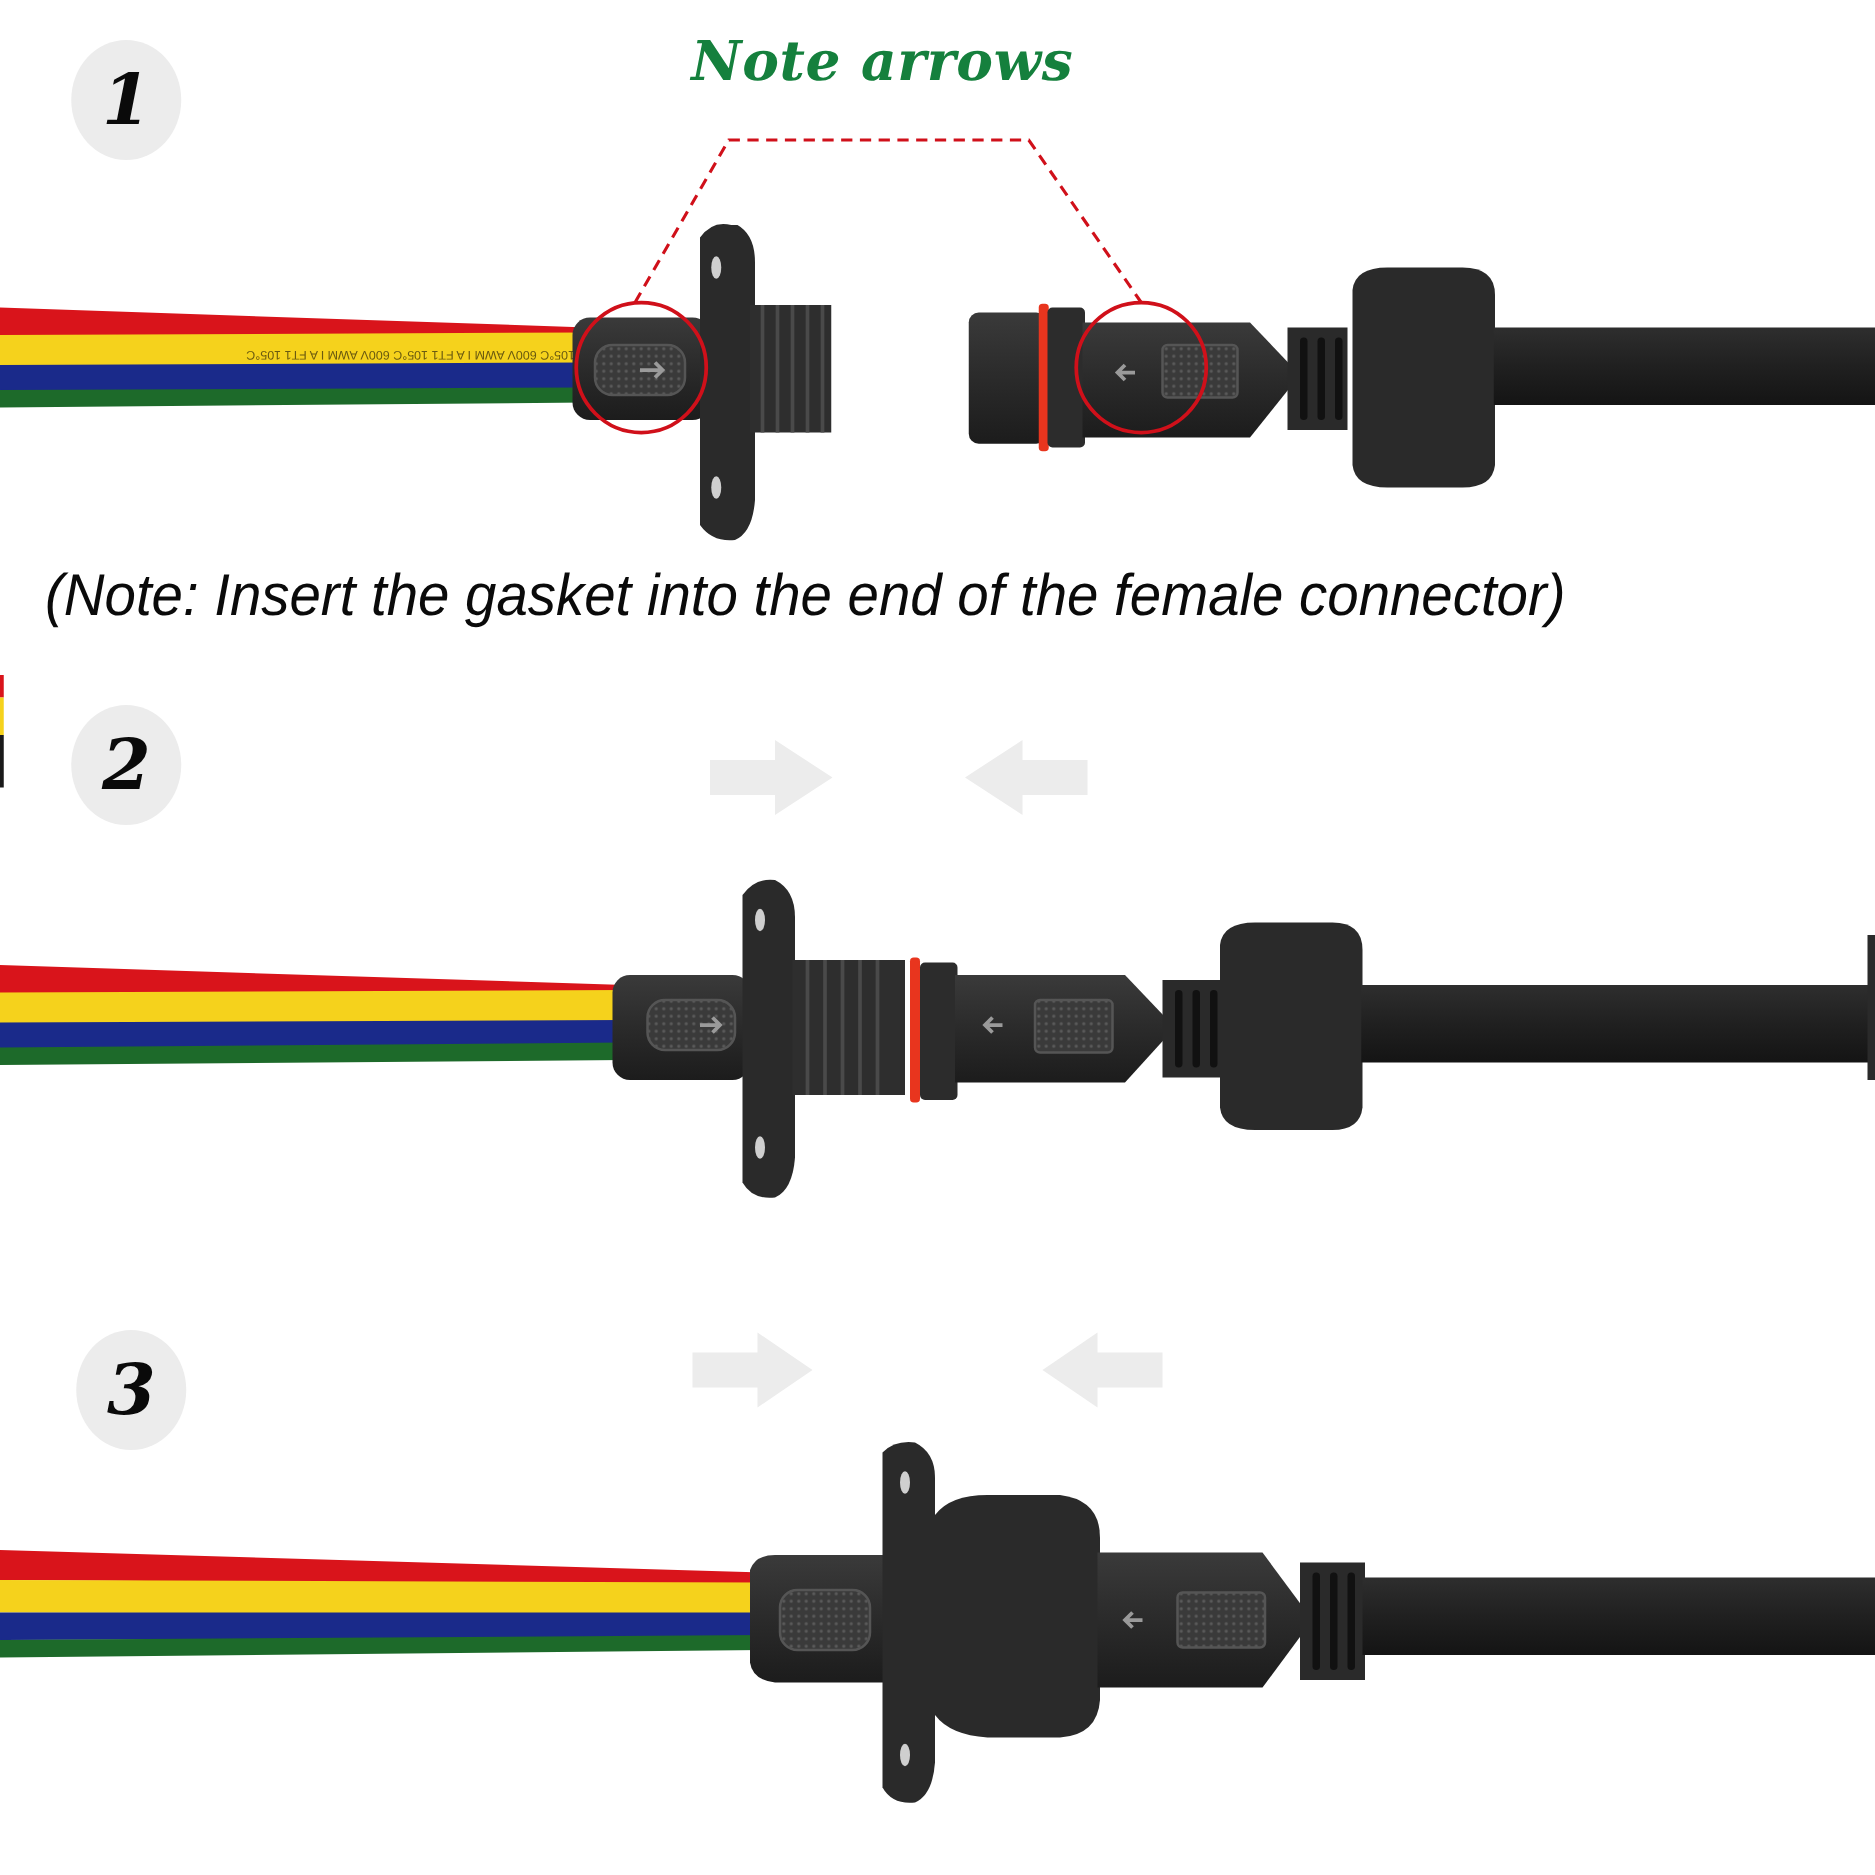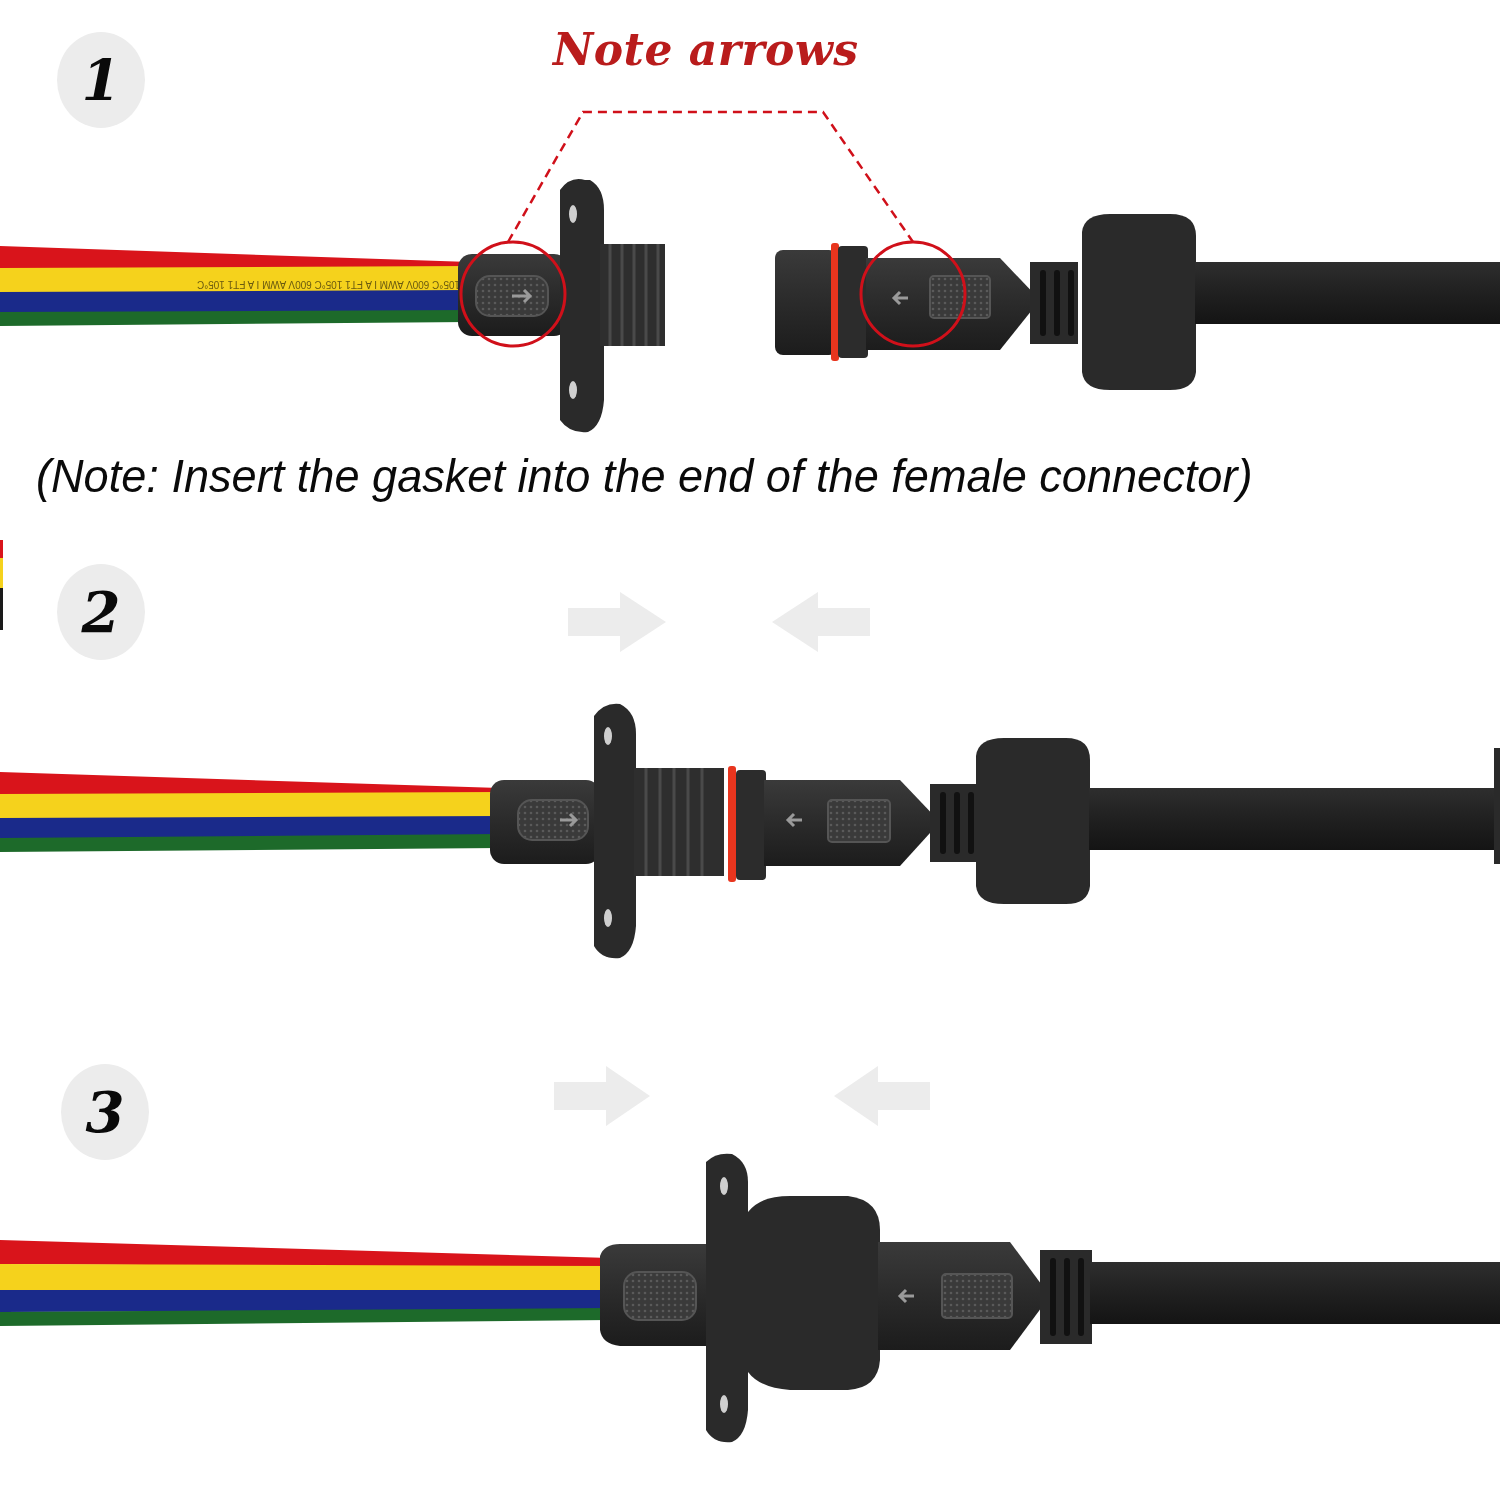--- a/index.html
+++ b/index.html
@@ -1,19 +1,19 @@
 <!DOCTYPE html>
 <html><head>
 <meta charset="utf-8">
 <style>
   html, body { margin:0; padding:0; background:#ffffff; }
   body { width:1500px; height:1500px; position:relative; overflow:hidden; font-family:"Liberation Sans", sans-serif; }
   .step-badge { position:absolute; width:88px; height:96px; border-radius:50%; background:#ececec; display:flex; align-items:center; justify-content:center; }
   .step-num { font-family:"DejaVu Serif", serif; font-style:italic; font-weight:bold; font-size:56px; color:#0a0a0a; line-height:1; }
-  .title { position:absolute; left:553px; top:24px; font-family:"DejaVu Serif", serif; font-weight:bold; font-style:italic; font-size:44px; color:#b91c1c; letter-spacing:0.5px; }
+  .title { position:absolute; left:553px; top:24px; font-family:"DejaVu Serif", serif; font-weight:bold; font-style:italic; font-size:44px; color:#15803d; letter-spacing:0.5px; }
   .note { position:absolute; left:36px; top:448px; font-family:"Liberation Sans", sans-serif; font-style:italic; font-size:47px; color:#0a0a0a; transform:scaleX(0.96); transform-origin:left; white-space:nowrap; }
   svg.scene { position:absolute; left:0; top:0; }
 </style>
 </head>
 <body>
 
 <div class="step-badge" style="left:57px;top:32px;">
   <span class="step-num">1</span>
 </div>
 <div class="step-badge" style="left:57px;top:564px;">

